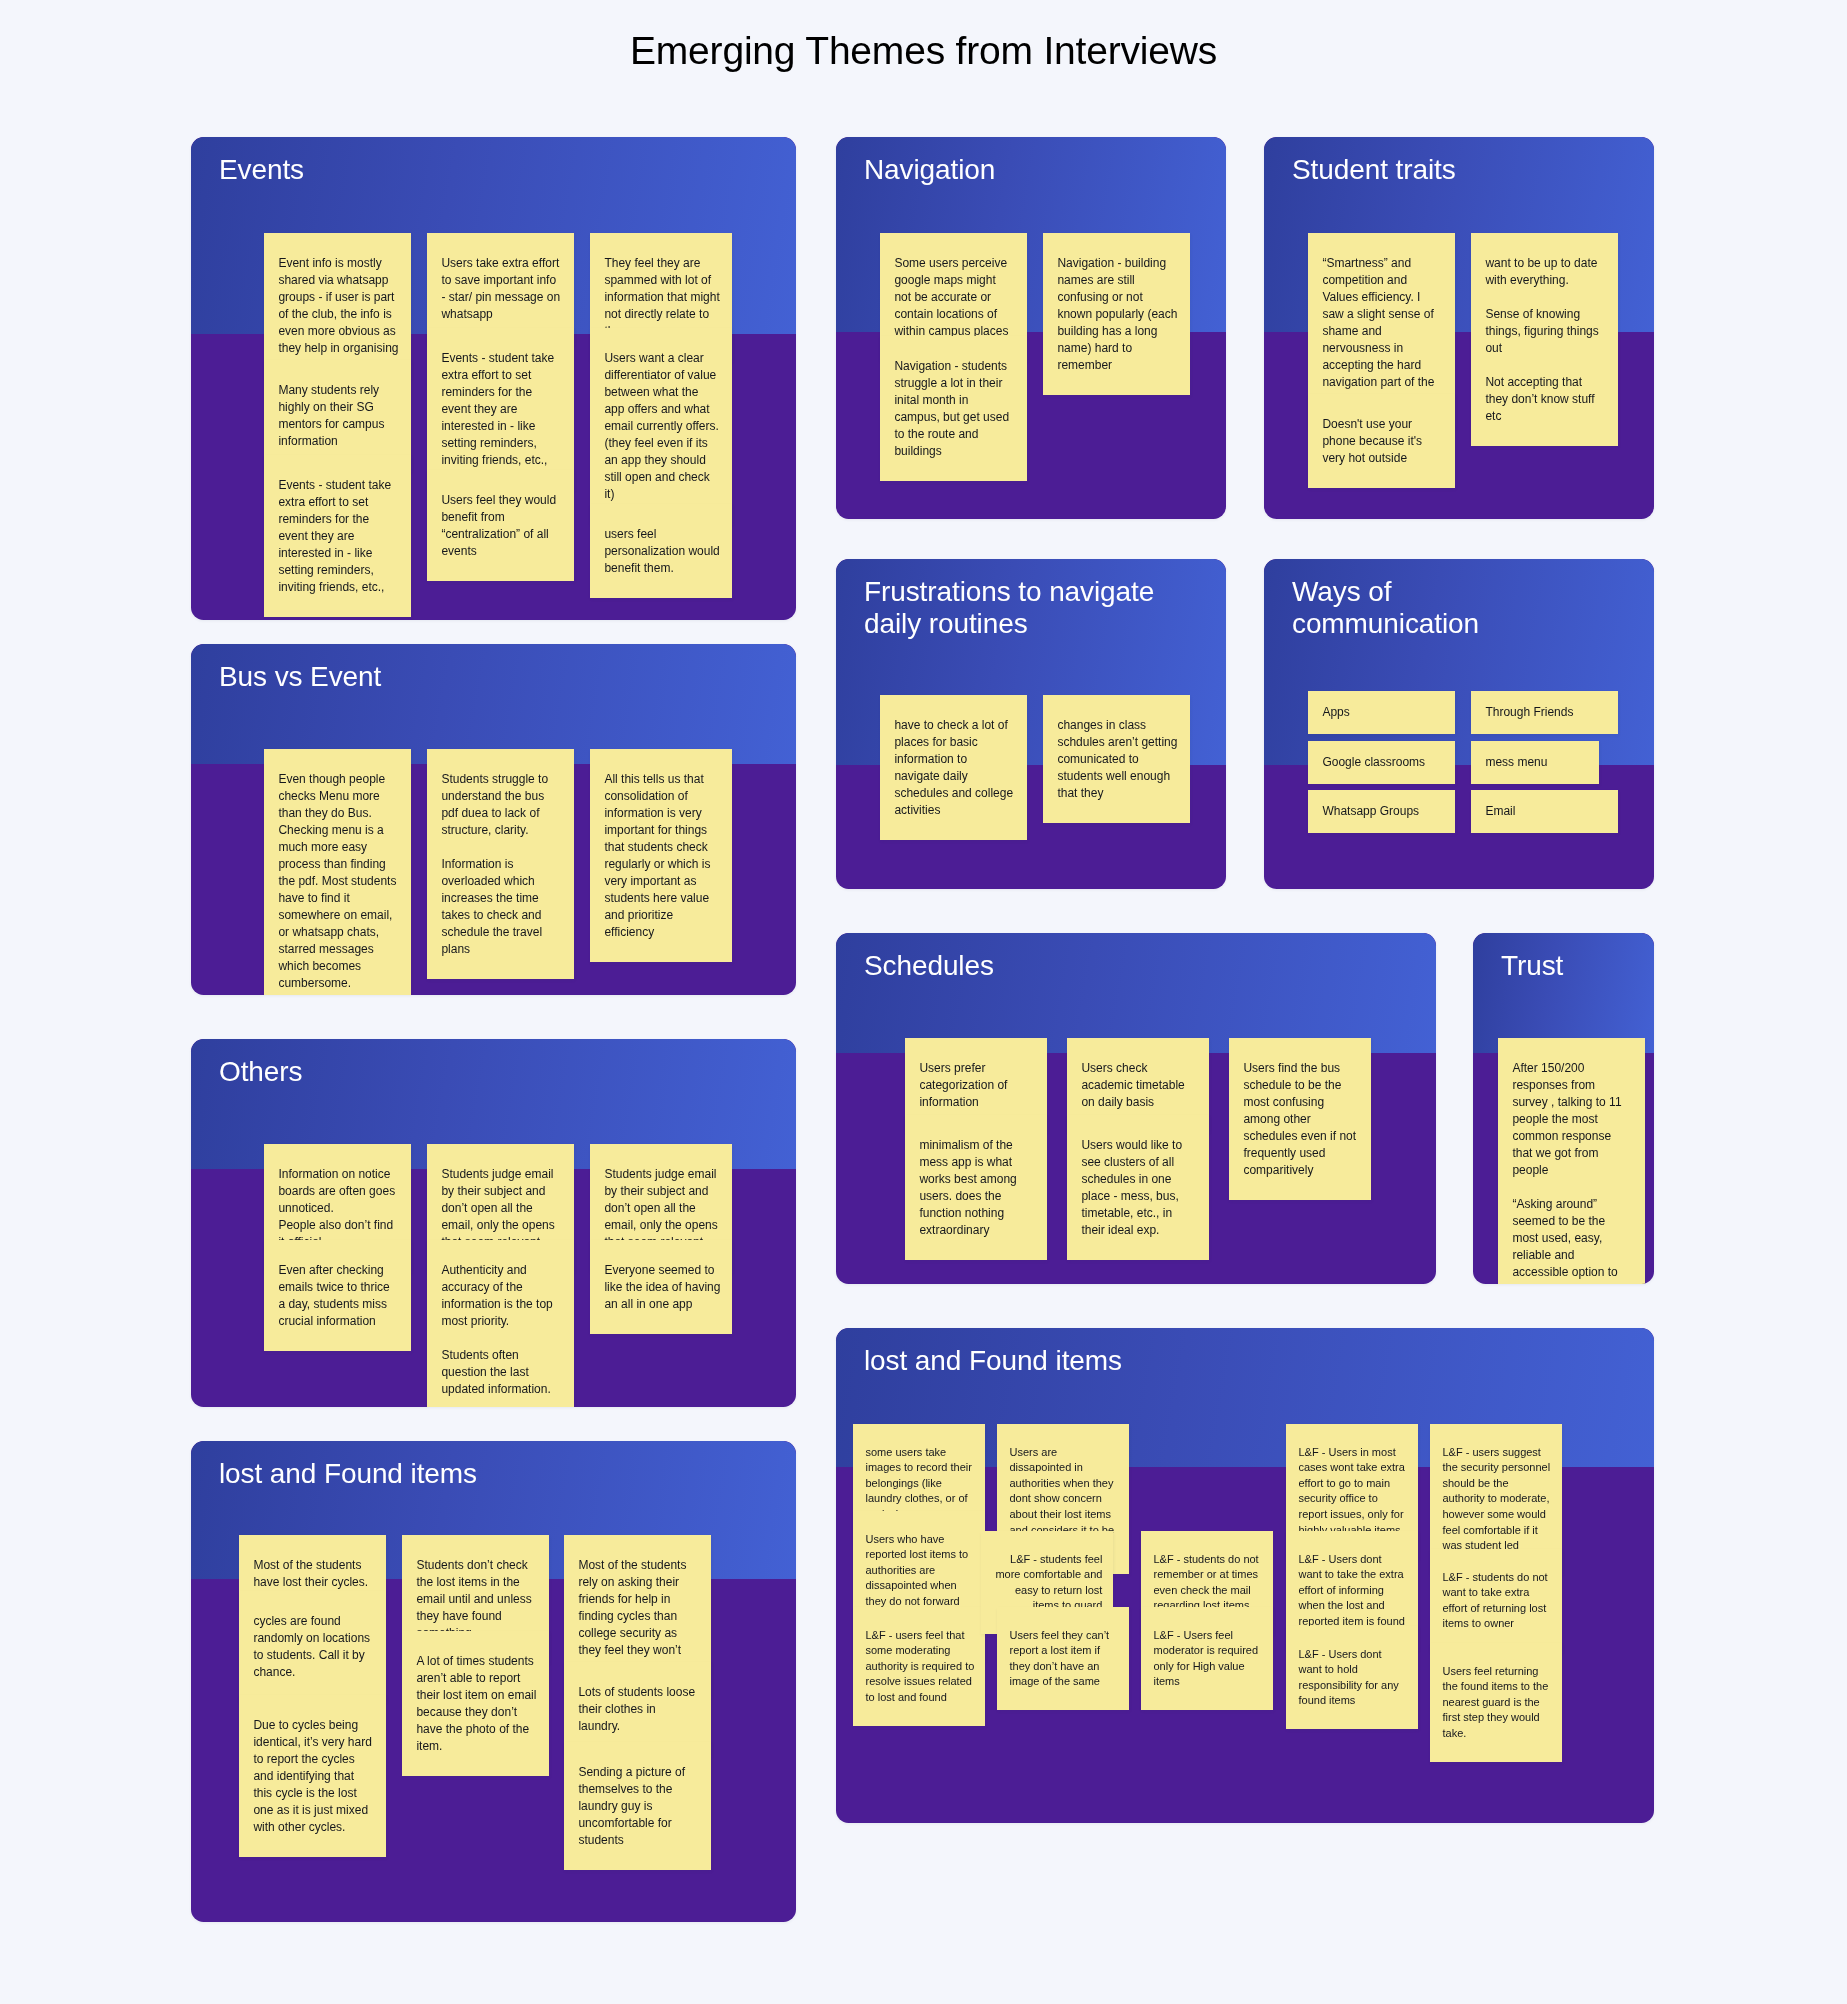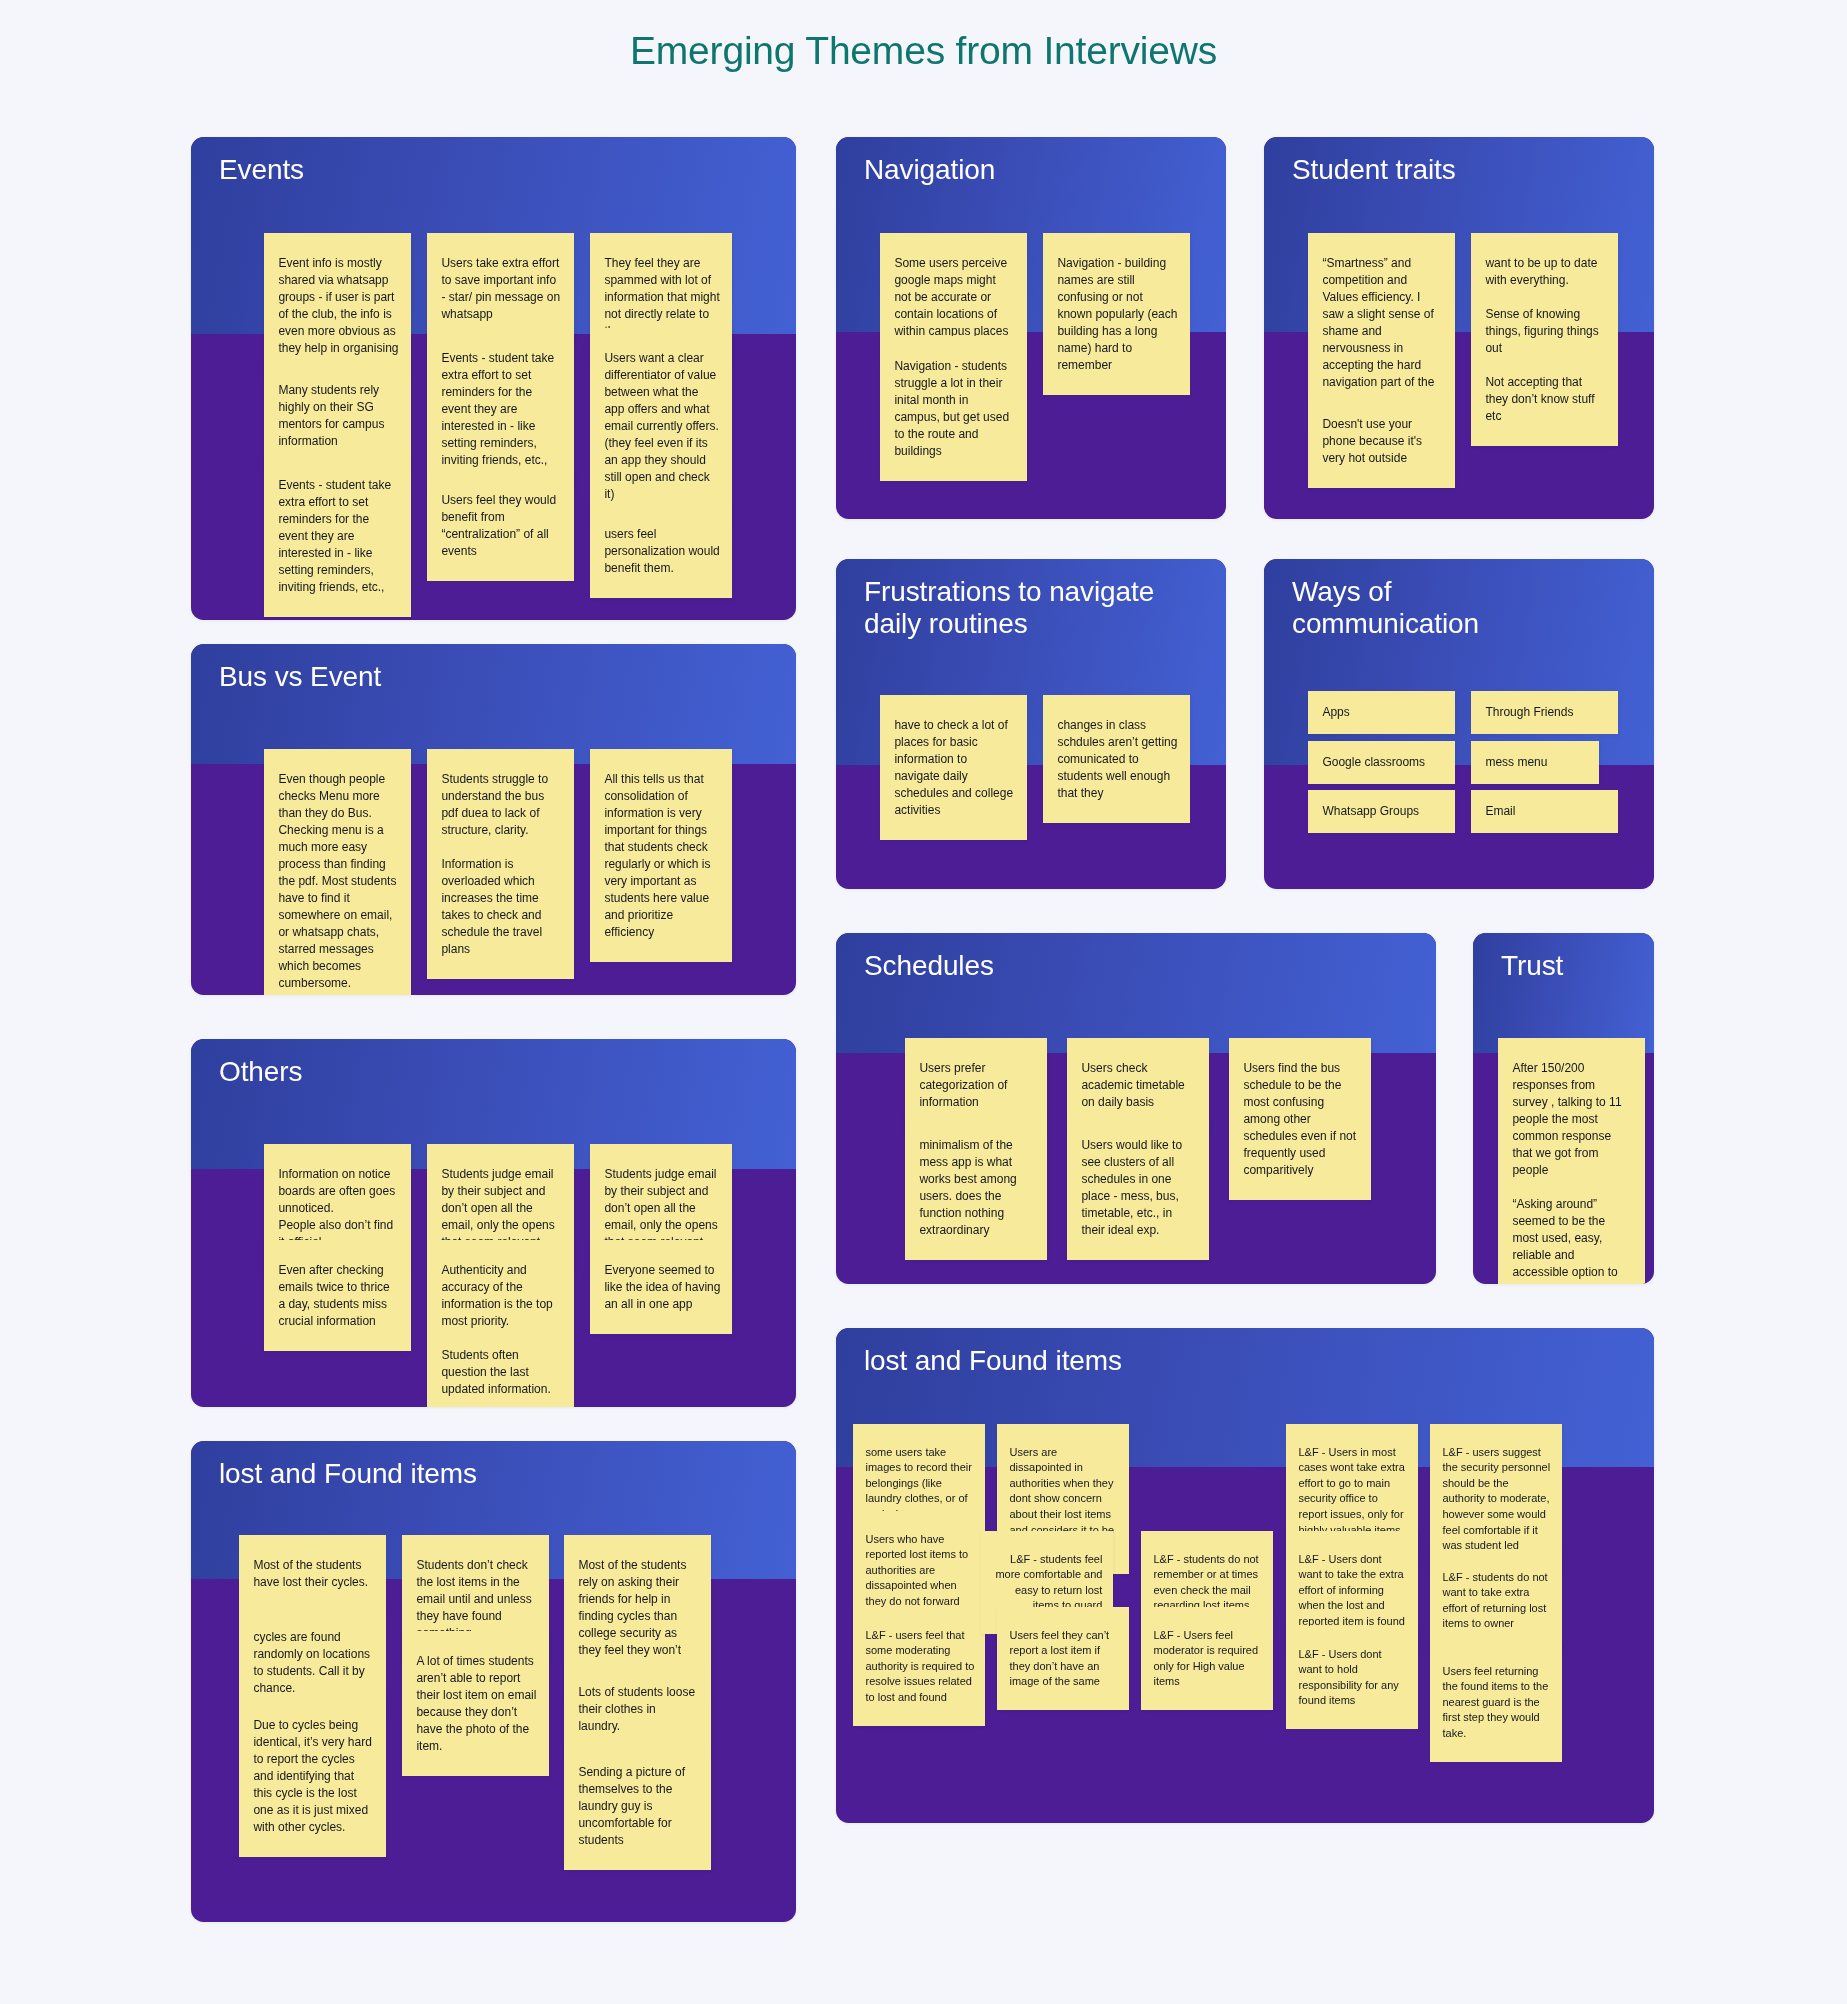--- a/index.html
+++ b/index.html
@@ -11,21 +11,21 @@
     overflow:hidden;
   }
   .page{position:relative;width:1847px;height:2005px;}
 
   .page-title{
     position:absolute;left:0;top:29px;width:1847px;
     text-align:center;
     font-size:39px;
     font-weight:400;
     letter-spacing:-0.2px;
-    color:#0f766e;
+    color:#000000;
     font-family:"Liberation Sans", sans-serif;
   }
 
   
   .card{
     position:absolute;
     border-radius:12.5px;
     background:#4c1d95;
     box-shadow:0 1px 2.9px rgba(40,50,90,.07);
     overflow:hidden;
@@ -268,21 +268,21 @@
     </div>
   </div>
 
   <div class="card" style="left:191px;top:1441px;width:605px;height:481px;">
     <div class="card-header" style="height:138px;"></div>
     <div class="card-title">lost and Found items</div>
     <div class="notes">
       <div class="note nt-md" style="left:48px;top:94px;width:147px;padding:12.5px 11.5px 12.5px 14.4px;">
         <span class="note-text">Most of the students have lost their cycles.</span>
       </div>
-      <div class="note nt-md" style="left:48px;top:166px;width:147px;padding:12.5px 11.5px 12.5px 14.4px;">
+      <div class="note nt-md" style="left:48px;top:150px;width:147px;padding:12.5px 11.5px 12.5px 14.4px;">
         <span class="note-text">cycles are found randomly on locations to students. Call it by chance.</span>
       </div>
       <div class="note nt-md" style="left:48px;top:254px;width:147px;padding:12.5px 11.5px 12.5px 14.4px;">
         <span class="note-text">Due to cycles being identical, it’s very hard to report the cycles and identifying that this cycle is the lost one as it is just mixed with other cycles.</span>
       </div>
 
       <div class="note nt-md" style="left:211px;top:94px;width:147px;padding:12.5px 11.5px 12.5px 14.4px;">
         <span class="note-text">Students don’t check the lost items in the email until and unless they have found something.</span>
       </div>
       <div class="note nt-md" style="left:211px;top:190px;width:147px;padding:12.5px 11.5px 12.5px 14.4px;">

